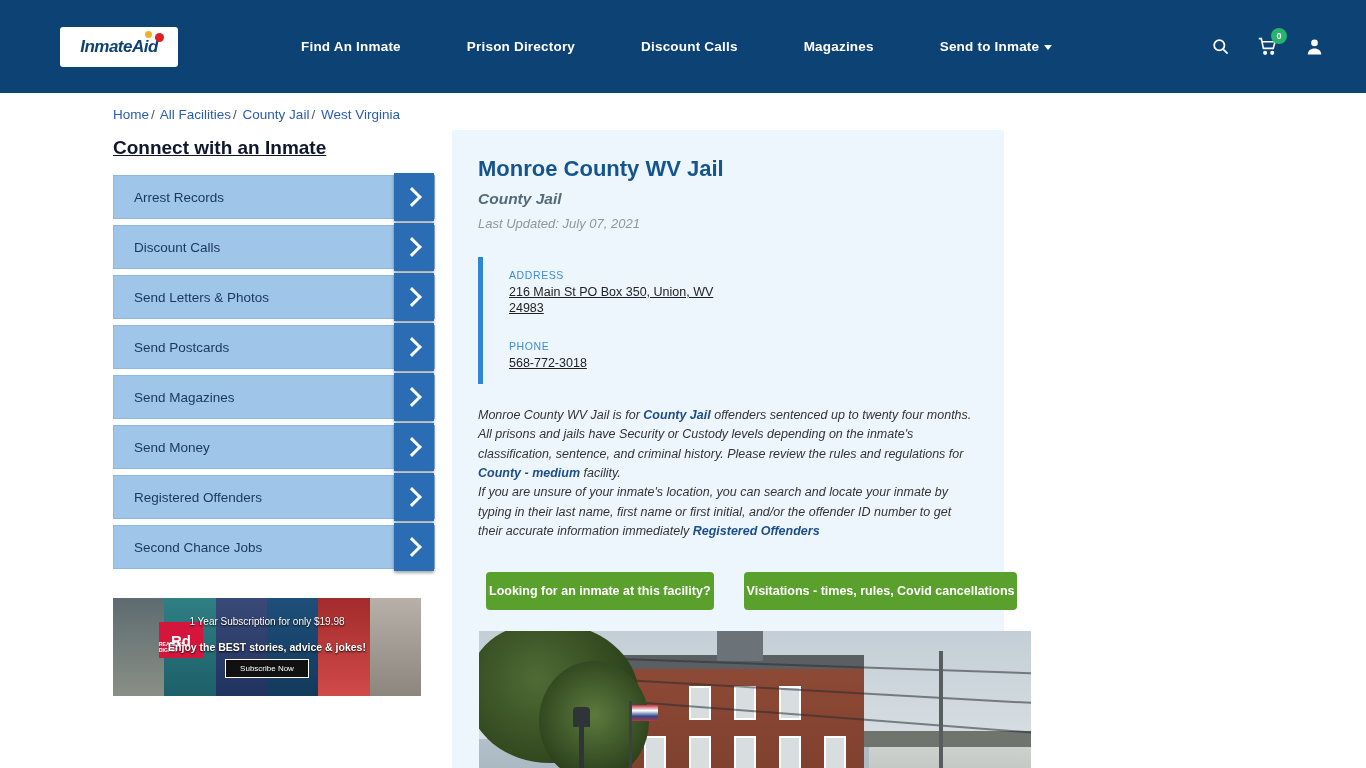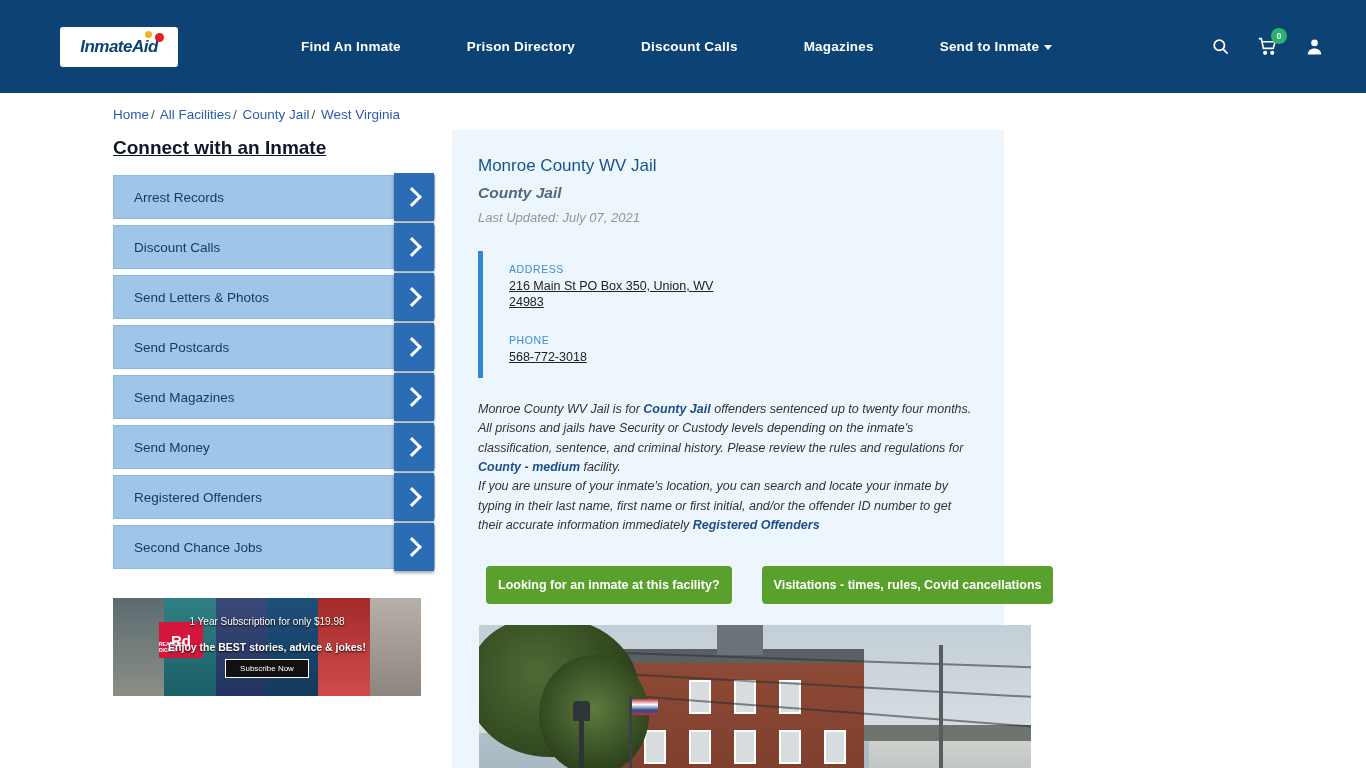--- a/index.html
+++ b/index.html
@@ -203,23 +203,23 @@
   
   .main {
     width: 552px;
     margin-left: 17px;
     background: #eef6fd;
     padding: 18px 26px 0 26px;
     position: relative;
   }
   .main h1 {
     margin: 8px 0 0 0;
-    font-size: 17px;
+    font-size: 22px;
     color: #14558f;
-    font-weight: normal;
+    font-weight: bold;
   }
   .subtitle {
     margin-top: 8px;
     font-size: 15.5px;
     color: #54697a;
     font-style: italic;
     font-weight: bold;
   }
   .updated {
     margin-top: 8px;
@@ -277,21 +277,21 @@
     margin-top: 30px;
     padding-left: 8px;
   }
   .gbtn {
     background: #5aa02c;
     color: #fff;
     font-size: 12.5px;
     font-weight: bold;
     border: none;
     border-radius: 4px;
-    padding: 0 12px;
+    padding: 0 3px;
     height: 38px;
     cursor: pointer;
     white-space: nowrap;
     font-family: "Liberation Sans", sans-serif;
   }
 
   .photo {
     margin-top: 21px;
     margin-left: 1px;
     width: 552px;

